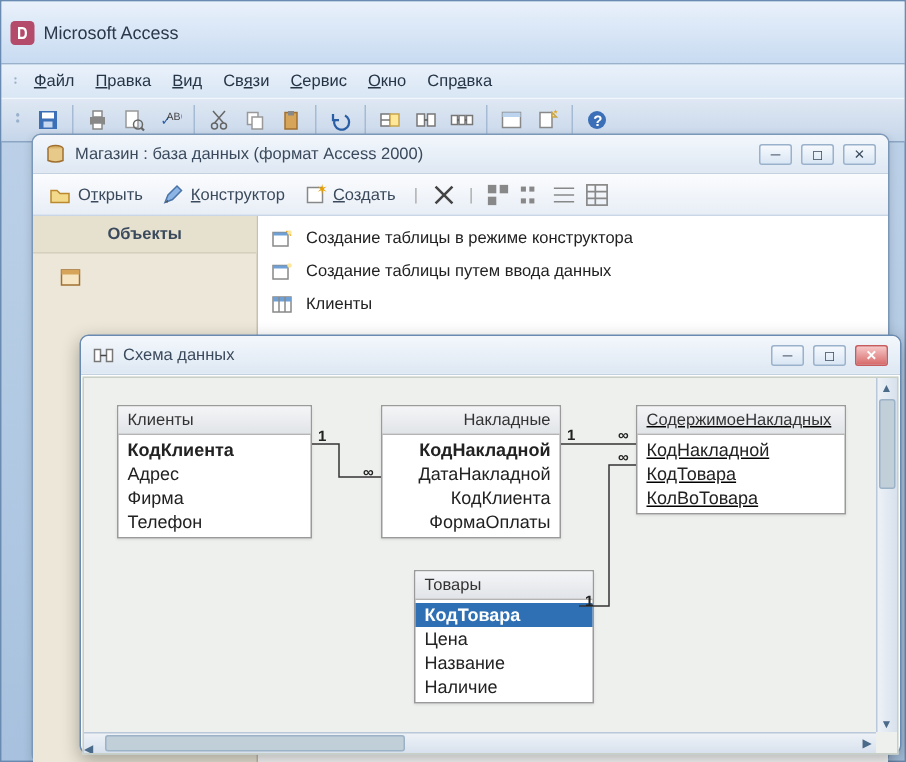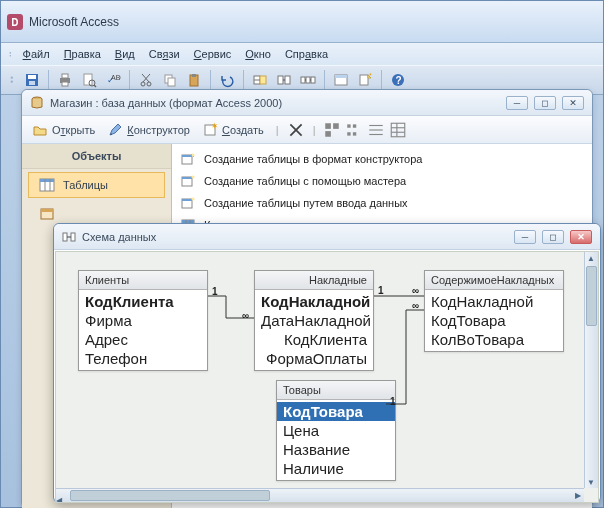--- a/index.html
+++ b/index.html
@@ -42,21 +42,21 @@
   .schema-titlebar .win-ctrls .wc.close { border-color:#c85b5b; background: linear-gradient(#f7c8c8,#d86b6b); color:#fff; font-weight:bold; }
   .schema-body { position: relative; height: 252px; background: #edf0ec; border: 1px solid #c8d0c5; margin:1px; overflow:hidden; }
   .schema-scroll { position:absolute; right:0; top:0; bottom:14px; width:14px; background:linear-gradient(90deg,#eef2f7,#d7e1ed); border-left:1px solid #b9c8da; }
   .schema-hscroll { position:absolute; left:0; right:14px; bottom:0; height:14px; background:linear-gradient(#eef2f7,#d7e1ed); border-top:1px solid #b9c8da; }
   .schema-scroll .sbar, .schema-hscroll .sbar { background:#c1cfd9; border:1px solid #9cb2c7; border-radius:2px; }
   .schema-scroll .arrow, .schema-hscroll .arrow { width:12px; height:12px; display:flex; align-items:center; justify-content:center; font-size:8px; color:#4a6a8a; }
 
   .tablebox { position: absolute; background: #fff; border: 1px solid #9a9a9a; min-width: 120px; box-shadow: 0 1px 2px rgba(0,0,0,0.1); }
   .tablebox .tb-head { background: linear-gradient(#f4f5f7,#e1e4e8); padding: 3px 6px; font-size: 11px; color: #333; border-bottom: 1px solid #b4b4b4; }
   .tablebox .tb-fields { padding: 2px 0; }
-  .tablebox .fld { padding: 1px 6px; font-size: 15px; color: #222; }
+  .tablebox .fld { padding: 1px 6px; font-size: 12px; color: #222; }
   .tablebox .fld.pk { font-weight: bold; }
   .tablebox .fld.sel { background: #2f6fb3; color: #fff; font-weight:bold; }
   svg.rel { position:absolute; overflow:visible; pointer-events:none; }
   .rel-label { position:absolute; font-size:10px; color:#222; font-weight:bold; }
 </style>
 </head>
 <body>
 
 <div class="app-window">
   <div class="titlebar">
@@ -261,61 +261,40 @@
             <rect x="2" y="2" width="12" height="12" fill="none" stroke="#888"></rect>
             <line x1="2" y1="6" x2="14" y2="6" stroke="#888"></line>
             <line x1="2" y1="10" x2="14" y2="10" stroke="#888"></line>
             <line x1="7" y1="2" x2="7" y2="14" stroke="#888"></line>
           </svg>
         </span>
     </div>
     <div class="db-body">
       <div class="db-sidebar">
         <div class="sb-head">Объекты</div>
-        <div class="sb-item selected">
-          <span class="sb-ico">
-              <svg viewBox="0 0 16 14">
-                <rect x="1" y="1" width="14" height="12" fill="#fff" stroke="#888"></rect>
-                <rect x="1" y="1" width="14" height="3" fill="#6ea0d6"></rect>
-                <line x1="6" y1="1" x2="6" y2="13" stroke="#888"></line>
-                <line x1="11" y1="1" x2="11" y2="13" stroke="#888"></line>
-              </svg>
-            </span>
-          <span>Таблицы</span>
-        </div>
         <div class="sb-item" style="padding-left:10px;">
           <span class="sb-ico">
               <svg viewBox="0 0 16 14">
                 <rect x="2" y="2" width="12" height="10" fill="#f7e6c4" stroke="#a07030"></rect>
                 <rect x="2" y="2" width="12" height="3" fill="#d6a55a"></rect>
               </svg>
             </span>
         </div>
       </div>
       <div class="db-list">
         <div class="li">
           <span class="li-ico">
               <svg viewBox="0 0 16 16">
                 <rect x="2" y="4" width="10" height="9" fill="#fff" stroke="#888"></rect>
                 <rect x="2" y="4" width="10" height="2" fill="#6ea0d6"></rect>
                 <path d="M11 3 L14 6" stroke="#e7a000" stroke-width="1"></path>
                 <circle cx="13" cy="4" r="1.5" fill="#ffe79a"></circle>
               </svg>
             </span>
-          <span>Создание таблицы в формат конструктора</span>
-        </div>
-        <div class="li">
-          <span class="li-ico">
-              <svg viewBox="0 0 16 16">
-                <rect x="2" y="4" width="10" height="9" fill="#fff" stroke="#888"></rect>
-                <rect x="2" y="4" width="10" height="2" fill="#6ea0d6"></rect>
-                <circle cx="13" cy="4" r="1.5" fill="#ffe79a"></circle>
-              </svg>
-            </span>
-          <span>Создание таблицы с помощью мастера</span>
+          <span>Создание таблицы в режиме конструктора</span>
         </div>
         <div class="li">
           <span class="li-ico">
               <svg viewBox="0 0 16 16">
                 <rect x="2" y="4" width="10" height="9" fill="#fff" stroke="#888"></rect>
                 <rect x="2" y="4" width="10" height="2" fill="#6ea0d6"></rect>
                 <circle cx="13" cy="4" r="1.5" fill="#ffe79a"></circle>
               </svg>
             </span>
           <span>Создание таблицы путем ввода данных</span>
@@ -350,37 +329,37 @@
         <span class="wc">◻</span>
         <span class="wc close">✕</span>
       </div>
     </div>
     <div class="schema-body">
 
       <div class="tablebox" style="top:18px;left:22px;width:130px;">
         <div class="tb-head">Клиенты</div>
         <div class="tb-fields">
           <div class="fld pk">КодКлиента</div>
+          <div class="fld">Адрес</div>
           <div class="fld">Фиpма</div>
-          <div class="fld">Адрес</div>
           <div class="fld">Телефон</div>
         </div>
       </div>
 
       <div class="tablebox" style="top:18px;left:198px;width:120px;text-align:right;">
         <div class="tb-head">Накладные</div>
         <div class="tb-fields">
           <div class="fld pk">КодНакладной</div>
           <div class="fld">ДатаНакладной</div>
           <div class="fld">КодКлиента</div>
           <div class="fld">ФормаОплаты</div>
         </div>
       </div>
 
-      <div class="tablebox" style="top:18px;left:368px;width:140px;">
+      <div class="tablebox" style="top:18px;left:368px;width:140px;text-decoration:underline;">
         <div class="tb-head">СодержимоеНакладных</div>
         <div class="tb-fields">
           <div class="fld">КодНакладной</div>
           <div class="fld">КодТовара</div>
           <div class="fld">КолВоТовара</div>
         </div>
       </div>
 
       <div class="tablebox" style="top:128px;left:220px;width:110px;">
         <div class="tb-head">Товары</div>

